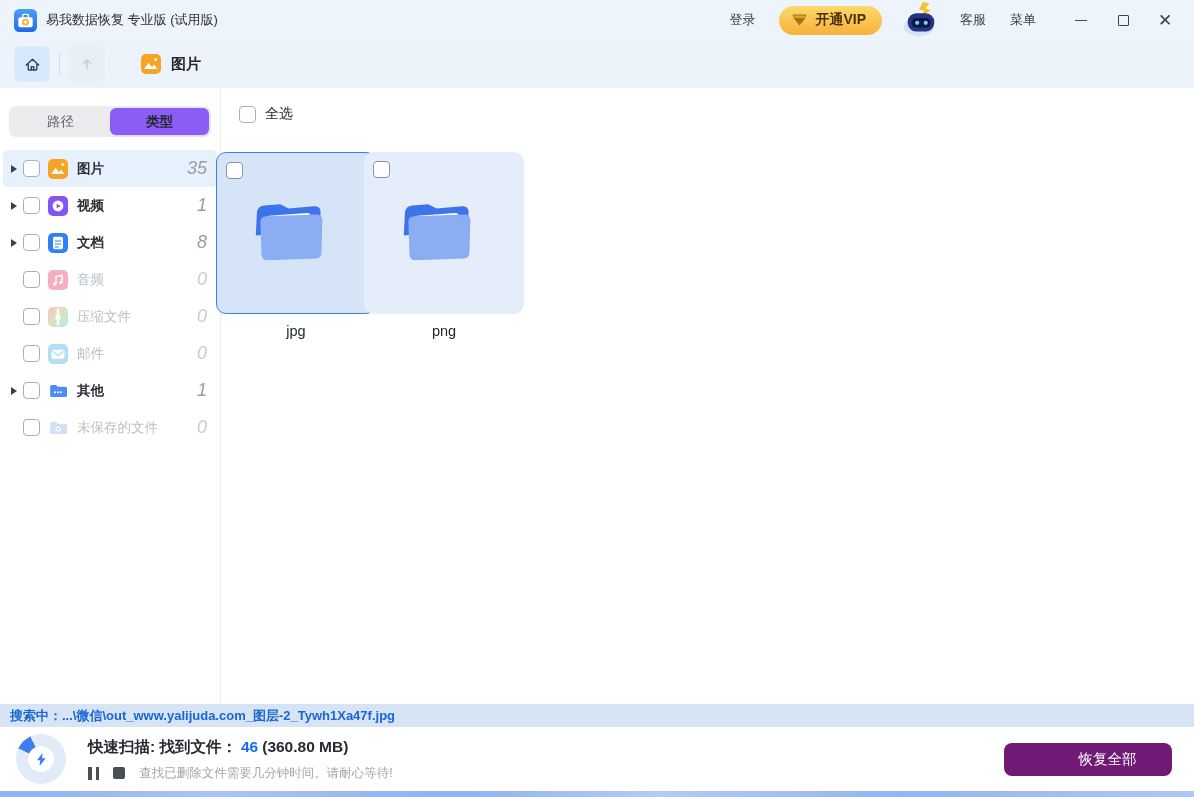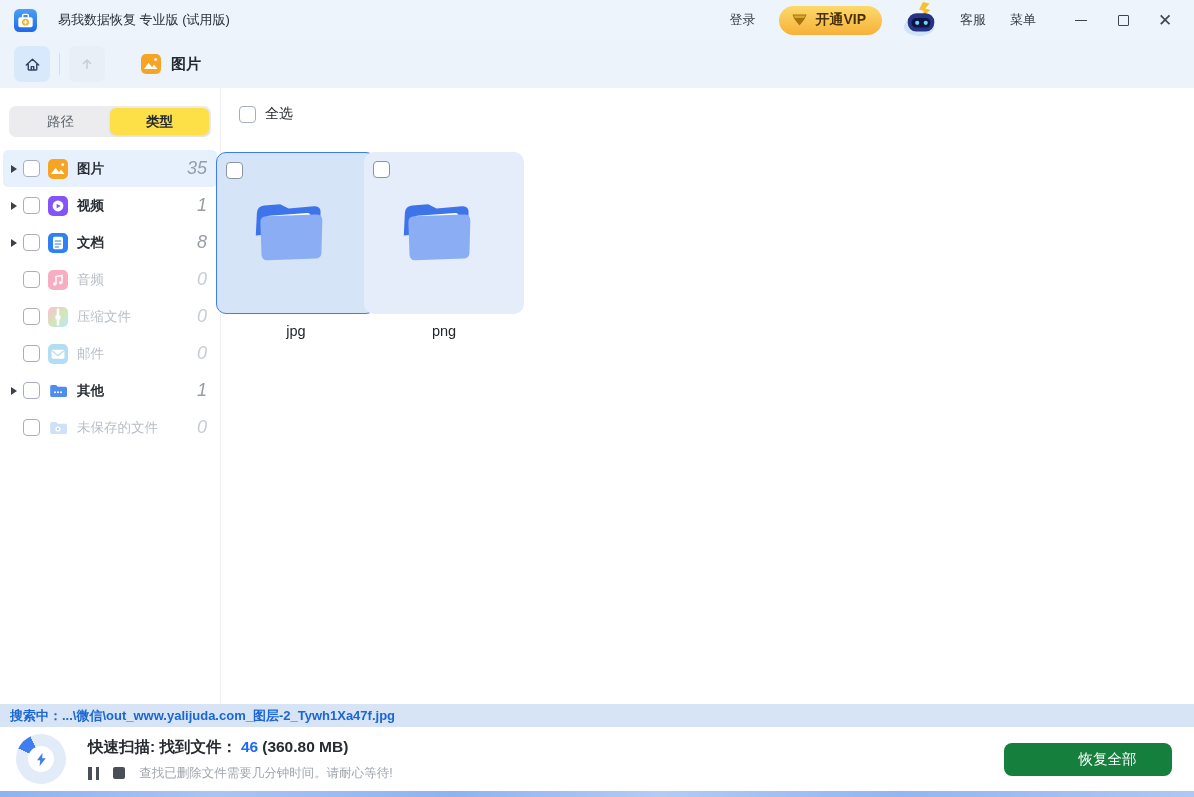--- a/index.html
+++ b/index.html
@@ -2,21 +2,21 @@
 <html><head>
 <meta charset="utf-8">
 <style>
   * { margin:0; padding:0; box-sizing:border-box; }
   html,body { width:1194px; height:797px; font-family:"Liberation Sans","DejaVu Sans",sans-serif; }
   .window { position:relative; width:1194px; height:797px; background:#fff; overflow:hidden; }
 
   
   .titlebar { position:absolute; top:0; left:0; right:0; height:40px; background:#eef4fc;
     display:flex; align-items:center; justify-content:space-between; padding:0 12px 0 14px; }
-  .tb-left { display:flex; align-items:center; gap:21px;justify-content:flex-end; }
+  .tb-left { display:flex; align-items:center; gap:9px;justify-content:flex-end; }
   .app-logo { width:23px; height:23px; }
   .app-title { font-size:13px; color:#2a2f36; }
   .tb-right { display:flex; align-items:center; gap:24px; }
   .tb-link { font-size:13px; color:#3a4048; cursor:default; }
   .vip-btn { display:flex; align-items:center; gap:7px; height:29px; padding:0 16px 0 12px;
     background:linear-gradient(180deg,#fcd96a,#f6b13a); border-radius:15px; }
   .vip-btn span { font-size:14px; font-weight:bold; color:#4a3008; }
   .mascot { width:42px; height:38px; margin:0 -6px; }
   .win-controls { display:flex; align-items:center; gap:8px; margin-left:4px; }
   .win-btn { width:34px; height:28px; display:flex; align-items:center; justify-content:center; color:#3f454d; }
@@ -40,21 +40,21 @@
   .search-box { width:262px; height:33px; background:#f4f9fe; border-radius:7px; display:flex; align-items:center; padding:0 10px 0 14px; }
   .search-box input { flex:1; border:none; outline:none; background:transparent; font-size:13px; color:#39404a;
     font-family:"Liberation Sans","DejaVu Sans",sans-serif; }
   .search-box input::placeholder { color:#a9b2bd; }
 
   
   .app-body { position:absolute; top:88px; left:0; right:0; height:616px; display:flex; background:#fff; }
   .sidebar { width:221px; border-right:1px solid #efefef; padding-top:18px; }
   .seg { margin:0 9px; height:31px; background:#ececee; border-radius:7px; display:flex; padding:2px; }
   .seg-item { flex:1; display:flex; align-items:center; justify-content:center; font-size:13.5px; color:#5d646e; border-radius:6px; }
-  .seg-item.active { background:#fde047; color:#23272e; font-weight:bold; box-shadow:0 1px 3px rgba(0,0,0,.08); }
+  .seg-item.active { background:#8b5cf6; color:#23272e; font-weight:bold; box-shadow:0 1px 3px rgba(0,0,0,.08); }
   .tree { margin-top:13px; }
   .tree-row { height:37px; margin:0 3px; border-radius:5px; display:flex; align-items:center; padding:0 10px 0 8px; }
   .tree-row.active { background:#e7f0fd; }
   .tw { width:12px; display:flex; align-items:center; }
   .tri { width:0; height:0; border-left:6px solid #3c4147; border-top:4.5px solid transparent; border-bottom:4.5px solid transparent; }
   .cb { width:17px; height:17px; border:1.6px solid #a7b0ba; border-radius:4px; background:#fff; flex:none; }
   .type-ic { width:20px; height:20px; margin-left:8px; flex:none; }
   .tree-label { font-size:13.5px; color:#2b3036; font-weight:bold; margin-left:9px; flex:1; white-space:nowrap; }
   .tree-count { font-size:18px; color:#969da6;font-style:italic; }
   .tree-row.dim .tree-label { color:#b9bfc7; font-weight:normal; }
@@ -85,21 +85,21 @@
   .spinner-core { position:absolute; left:50%; top:50%; width:26px; height:26px; border-radius:50%; background:#fff;
     transform:translate(-50%,-50%); display:flex; align-items:center; justify-content:center; }
   .scan-info { margin-left:22px; display:flex; flex-direction:column; gap:7px; }
   .scan-line1 { font-size:15.5px; font-weight:bold; color:#262a31; }
   .scan-line1 .cnt { color:#1a6af3; margin:0 4px; }
   .scan-line2 { display:flex; align-items:center; gap:14px; }
   .pause-ic { display:flex; gap:4px; }
   .pause-ic i { display:block; width:3.6px; height:13px; background:#4a4f57; }
   .stop-ic { width:12px; height:12px; background:#4a4f57; border-radius:2px; }
   .hint { font-size:12.5px; color:#a0a6ae; }
-  .recover-btn { margin-left:auto; margin-right:22px; width:168px; height:33px; border-radius:8px; background:#15803d;
+  .recover-btn { margin-left:auto; margin-right:22px; width:168px; height:33px; border-radius:8px; background:#701a75;
     color:#fff; font-size:14.5px; display:flex; align-items:center; justify-content:center; border:none;padding-left:39px; }
 
   .progress-line { position:absolute; top:791px; left:0; right:0; height:6px;
     background:linear-gradient(90deg,#8fb2f0,#a9c4f4 18%,#8fb2f0 38%,#b3cbf5 55%,#93b5f1 75%,#aec7f4); }
 </style>
 </head>
 <body>
 
 <div class="window">
 

